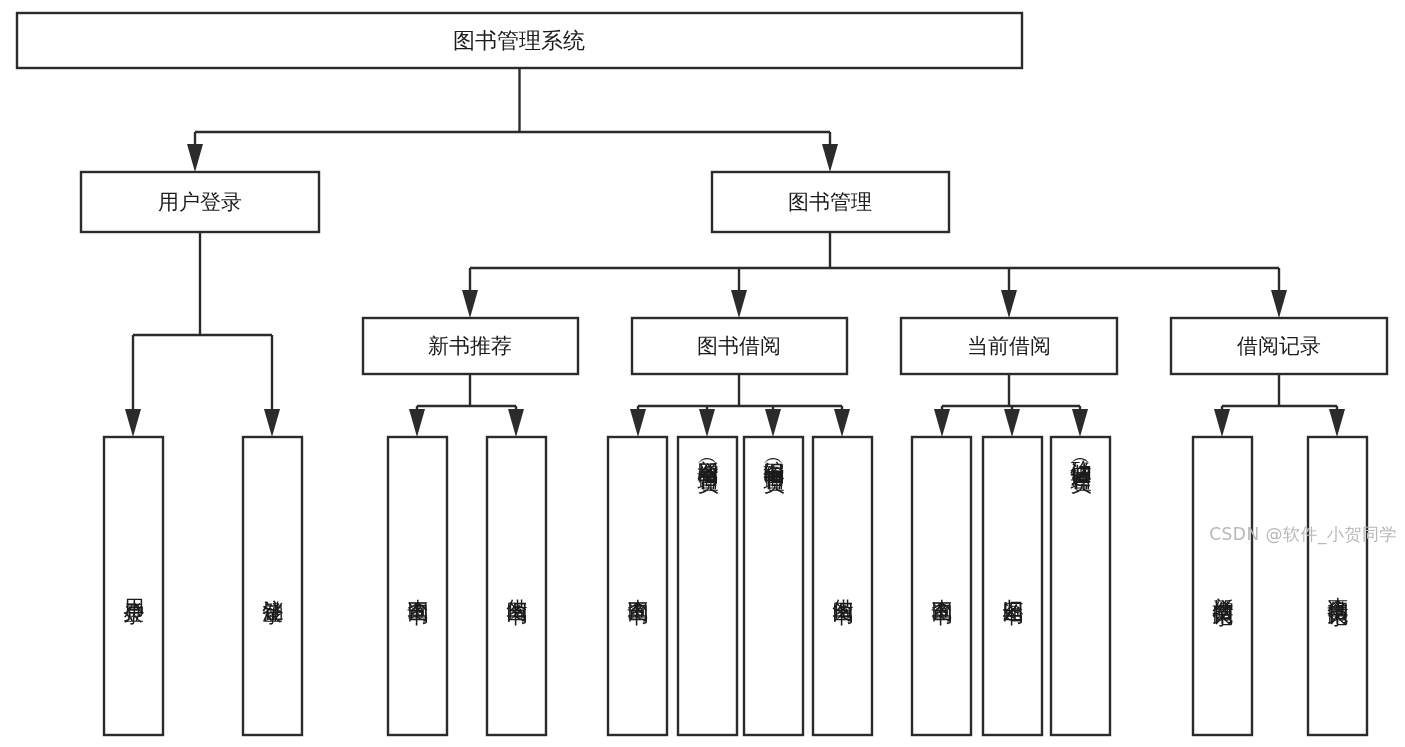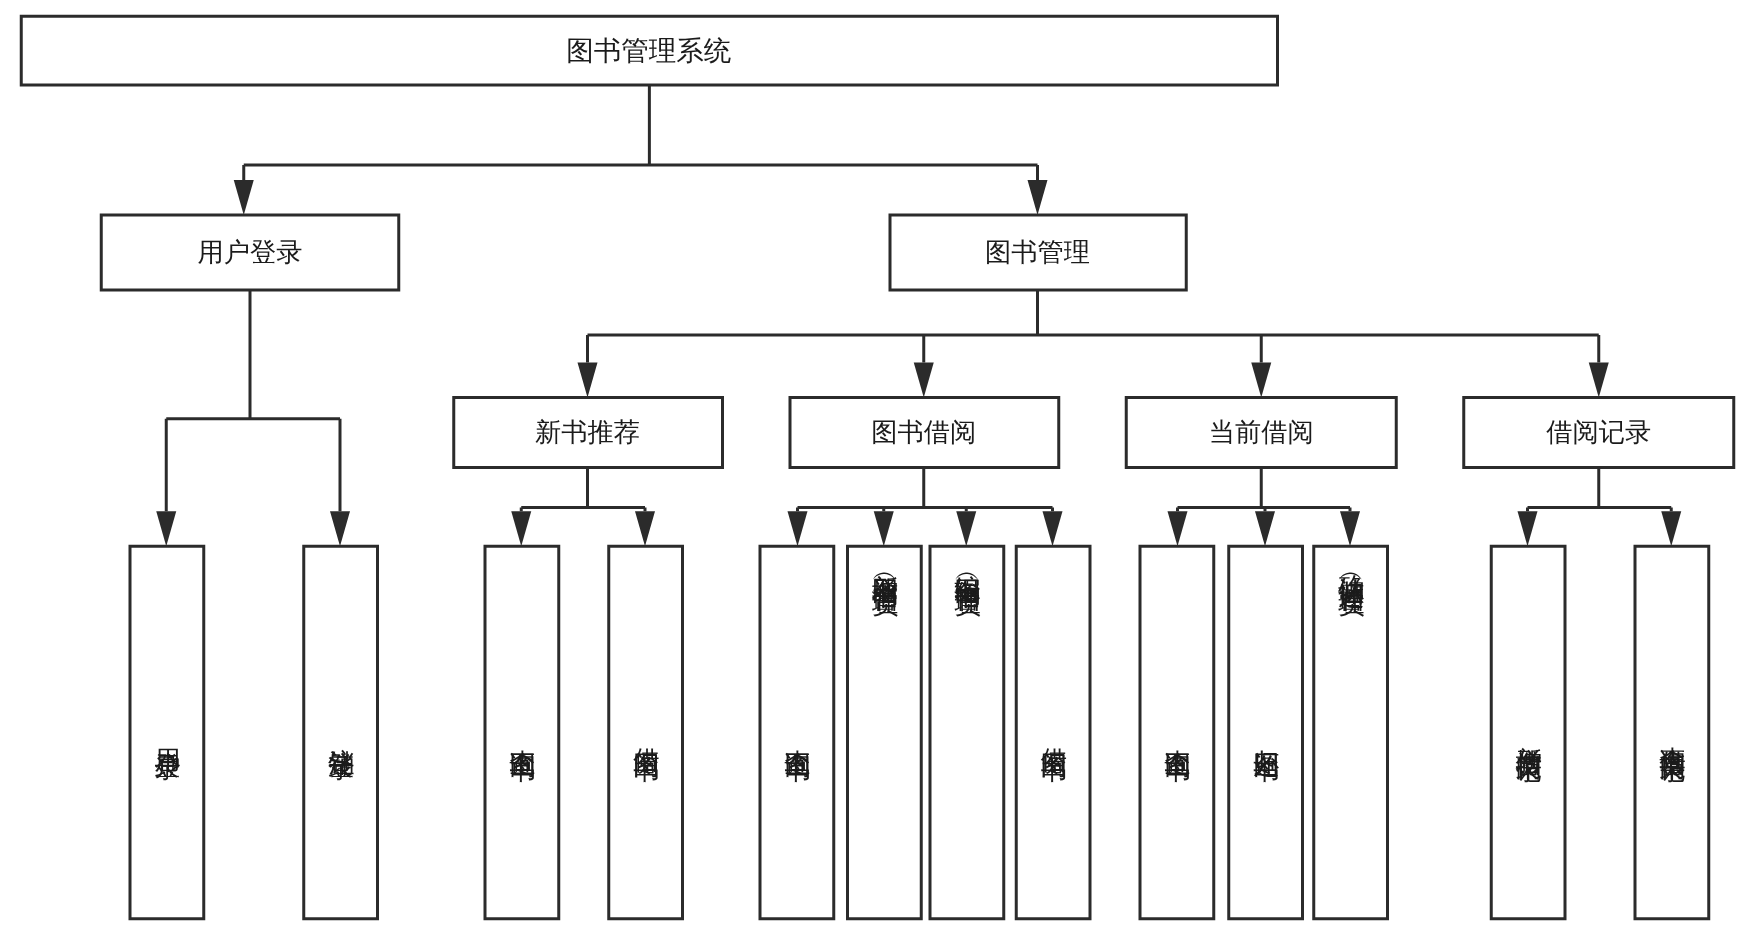--- a/index.html
+++ b/index.html
@@ -228,14 +228,15 @@
   <div class="leaf-label" style="left:744px; top:437px; width:59px; height:298px; justify-content:flex-start; padding-top:6px; box-sizing:border-box;">编辑图书（管理员）</div>
   <div class="leaf-label" style="left:813px; top:437px; width:59px; height:298px;">借阅图书</div>
 
   <div class="leaf-label" style="left:912px; top:437px; width:59px; height:298px;">查询图书</div>
   <div class="leaf-label" style="left:983px; top:437px; width:59px; height:298px;">归还图书</div>
   <div class="leaf-label" style="left:1051px; top:437px; width:59px; height:298px; justify-content:flex-start; padding-top:6px; box-sizing:border-box;">确认归还（管理员）</div>
 
   <div class="leaf-label" style="left:1193px; top:437px; width:59px; height:298px;">新增借阅记录</div>
   <div class="leaf-label" style="left:1308px; top:437px; width:59px; height:298px;">查询借阅记录</div>
 
+  <div class="watermark">CSDN @软件_小贺同学</div>
 
 </div>
 
 </body></html>

